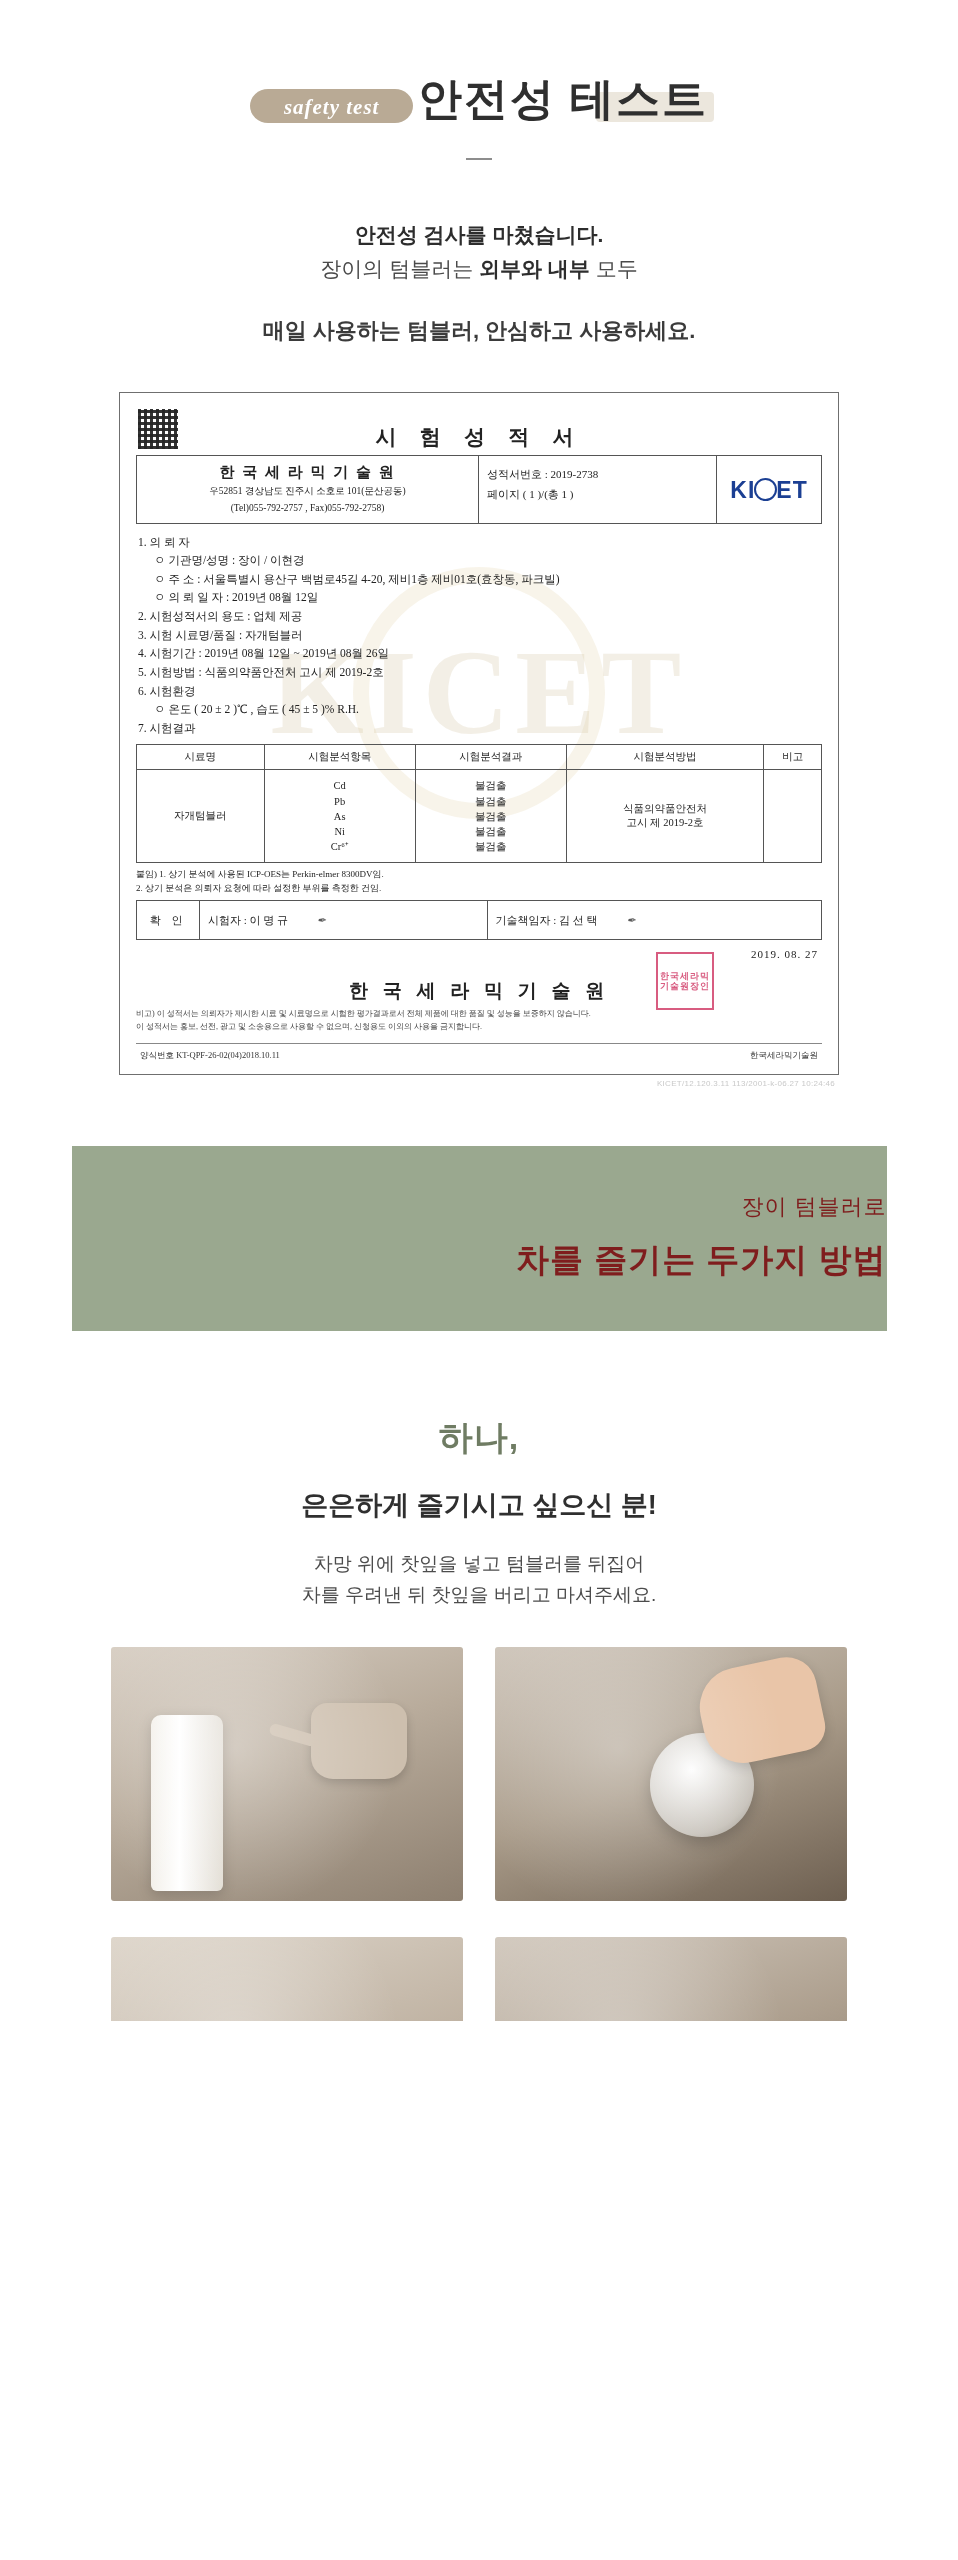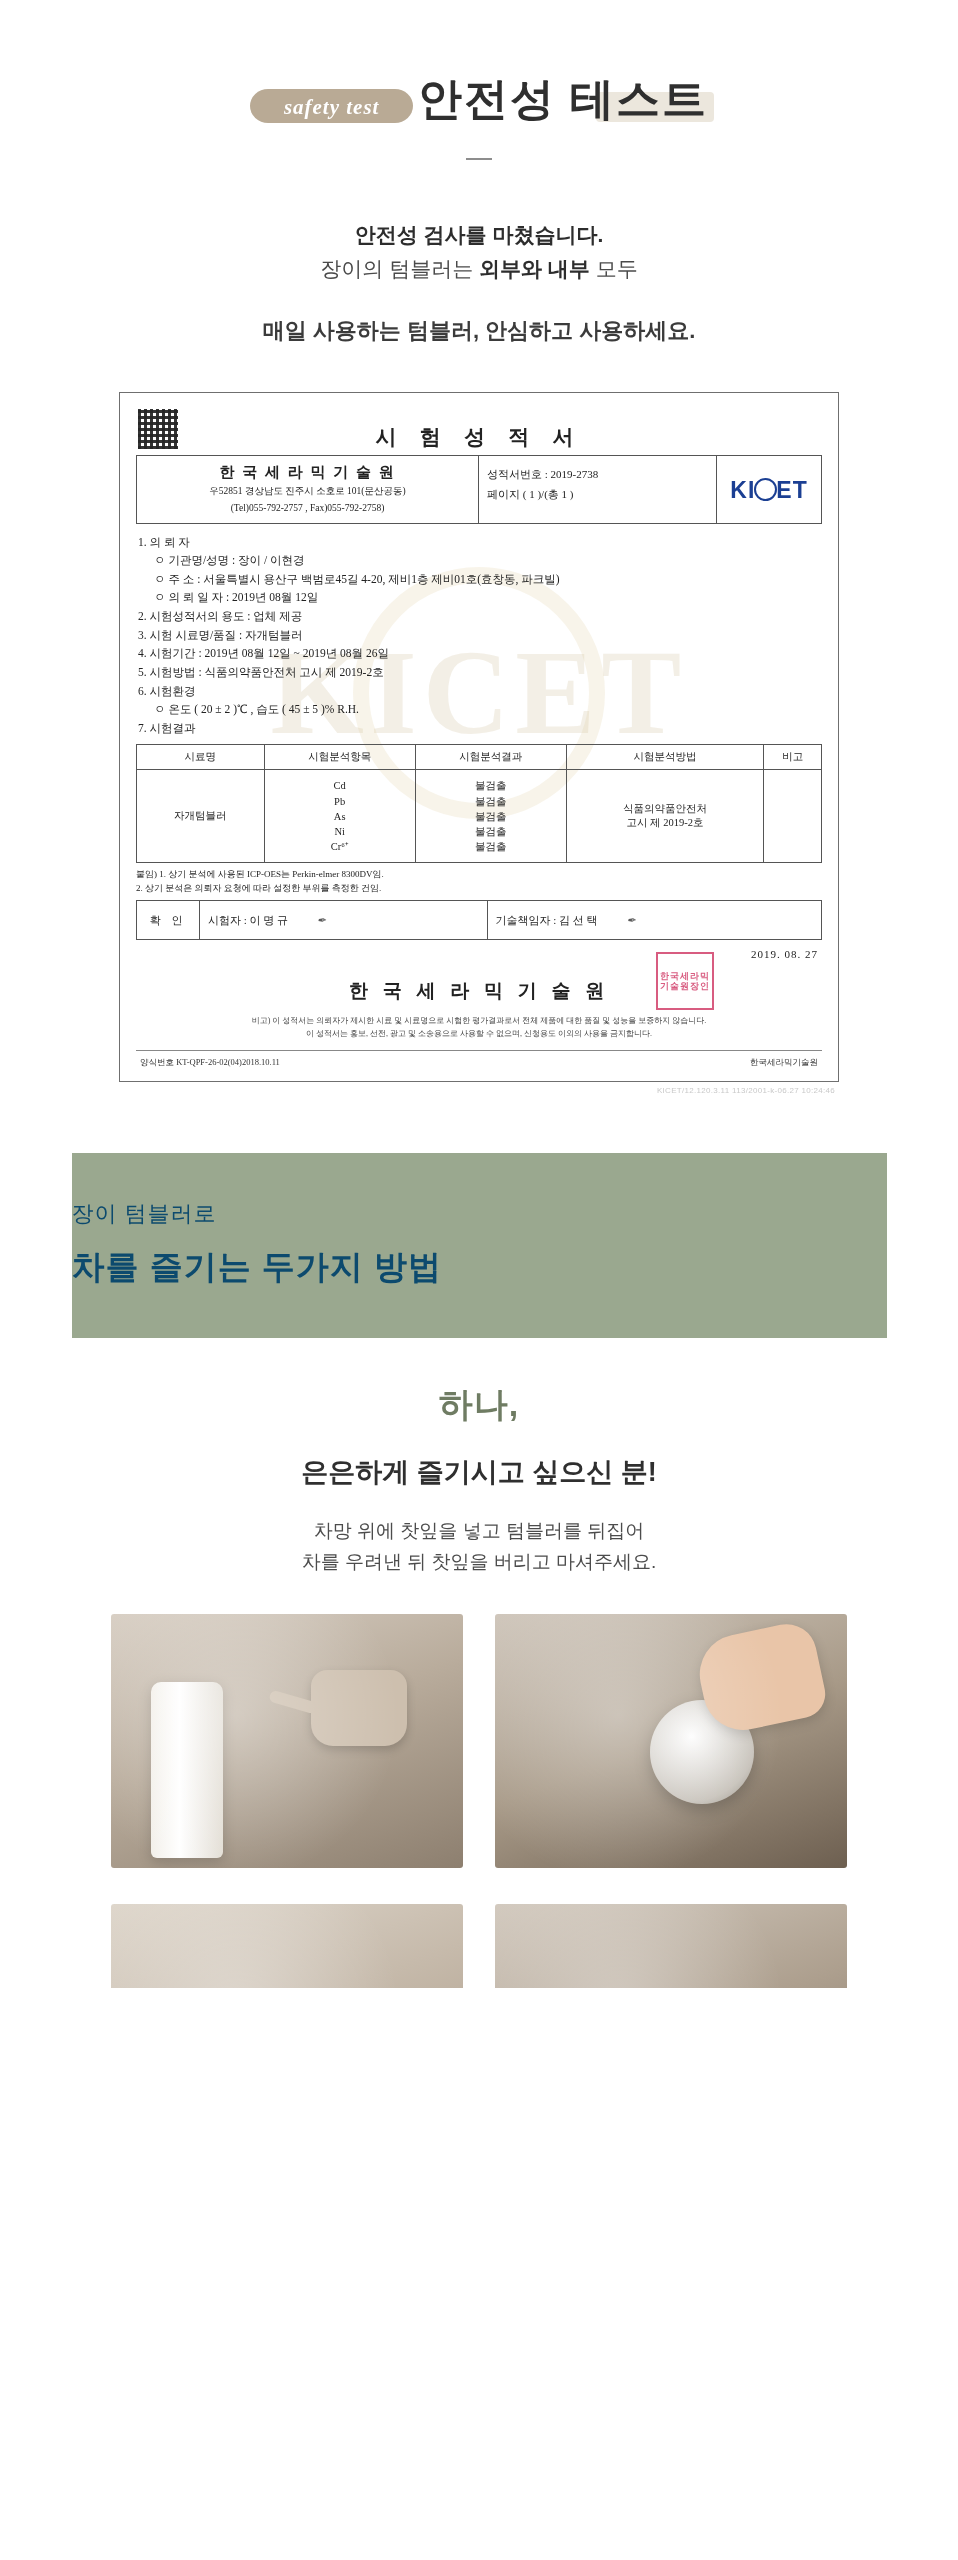--- a/index.html
+++ b/index.html
@@ -268,22 +268,22 @@
     align-items: center;
     justify-content: center;
     text-align: center;
     opacity: .85;
     padding: 2px;
     box-sizing: border-box;
   }
   .cert-foot {
     font-size: 8px;
     line-height: 1.55;
-    text-align: center;
-    margin-top: 11px;
+    text-align: left;
+    margin-top: 4px;
     color: #444;
   }
   .cert-bottombar {
     display: flex;
     justify-content: space-between;
     font-size: 8.5px;
     padding: 6px 4px 2px;
     border-top: 1px solid #888;
     margin-top: 10px;
     color: #333;
@@ -294,22 +294,22 @@
     color: #c9c9c9;
     margin-top: 4px;
     padding-right: 4px;
     letter-spacing: .3px;
   }
 
   
   .band {
     margin-top: 58px;
     background: #9aa88f;
-    color: #0c4a6e;
-    text-align: left;
+    color: #7f1d1d;
+    text-align: right;
     padding: 46px 0 48px;
     border-radius: 0 0 0 0;
   }
   .band .small { font-size: 22px; letter-spacing: 1px; }
   .band .big {
     margin-top: 16px;
     font-size: 33px;
     font-weight: bold;
     letter-spacing: 1px;
     position: relative;
@@ -320,21 +320,21 @@
     position: absolute;
     left: 147px;
     right: -4px;
     bottom: 2px;
     height: 12px;
     background: rgba(255,255,255,0.30);
     z-index: -1;
   }
 
   
-  .sec-hana { text-align: center; padding-top: 44px; }
+  .sec-hana { text-align: center; padding-top: 84px; }
   .hana {
     font-size: 34px;
     font-weight: bold;
     color: #6f7c63;
     letter-spacing: 1px;
   }
   .hana-sub {
     margin-top: 26px;
     font-size: 27px;
     font-weight: bold;

